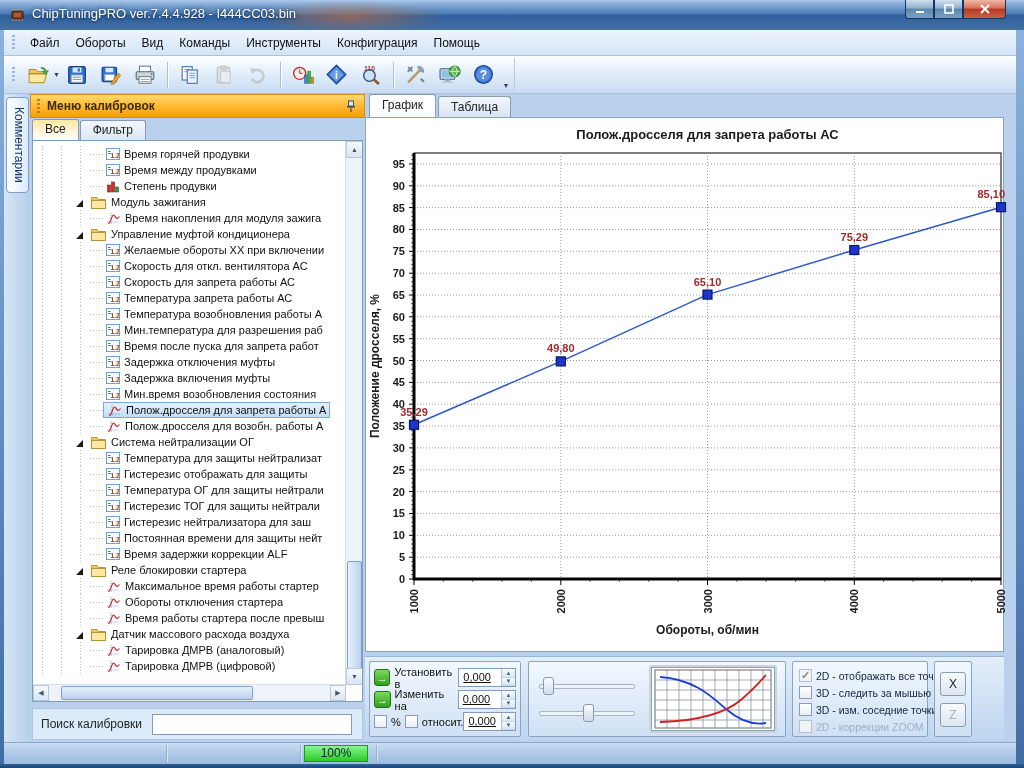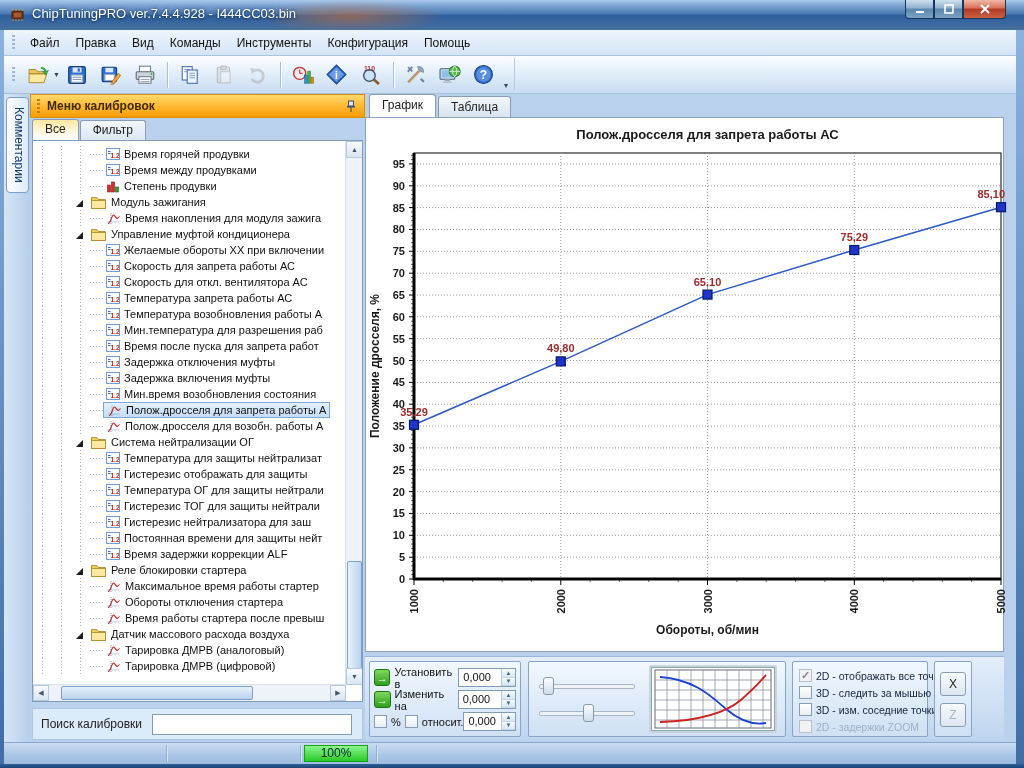--- a/index.html
+++ b/index.html
@@ -97,21 +97,21 @@
   .bottombar{position:absolute;left:0;top:562px;width:639px;height:84px;
     background:linear-gradient(180deg,#e4eefa,#bed5ef);border-top:1px solid #9ab6d4;}
   .grp{position:absolute;top:4px;height:76px;border:1px solid #8aa4c4;border-radius:2px;
     background:linear-gradient(180deg,#f2f8fe,#cfe0f4);}
   .g1{left:4px;width:152px;padding:5px 4px;}
   .vrow{display:flex;align-items:center;height:21px;margin-bottom:1px;}
   .arrow-btn{width:17px;height:17px;border:1px solid #1d7512;border-radius:3px;color:#fff;font-size:11px;line-height:14px;
     background:linear-gradient(180deg,#7fd95e,#2f9e1e);padding:0;margin-right:4px;font-weight:bold;}
   .vlabel{font-size:11px;color:#111;}
   .spin{margin-left:auto;width:60px;height:19px;border:1px solid #7f9db9;background:#fff;display:flex;}
-  .spin .val{flex:1;font-size:11px;padding:2px 0 0 4px;color:#111;}
+  .spin .val{flex:1;font-size:11px;padding:2px 0 0 4px;color:#111;text-decoration:underline;}
   .spin .arrows{width:14px;display:flex;flex-direction:column;border-left:1px solid #b8c6d6;}
   .spin .arrows span{flex:1;display:flex;align-items:center;justify-content:center;font-size:6px;color:#467;
     background:linear-gradient(180deg,#f6fafd,#d8e6f4);border-bottom:1px solid #c8d6e4;}
   .cb{width:13px;height:13px;flex:none;display:inline-flex;align-items:center;justify-content:center;
     background:linear-gradient(180deg,#ffffff,#e9eef3);border:1px solid #8a9cb2;font-size:11px;line-height:11px;margin-right:4px;}
   .cb.checked{color:#8a8a8a;font-weight:bold;}
   .cb.disabled{background:#f0f2f4;border-color:#b7c0ca;}
   .g2{left:163px;width:258px;display:flex;align-items:center;}
   .sliders{width:112px;padding-left:10px;}
   .slider{position:relative;height:20px;margin:7px 0;}
@@ -170,21 +170,21 @@
           </svg>
         </div>
     </div>
   </div>
 
   <div class="client">
     <div class="menubar">
       <span class="grip"></span>
       <div id="menu-items" style="display:flex;">
           <div class="menu-item">Файл</div>
-          <div class="menu-item">Правка</div>
+          <div class="menu-item">Обороты</div>
           <div class="menu-item">Вид</div>
           <div class="menu-item">Команды</div>
           <div class="menu-item">Инструменты</div>
           <div class="menu-item">Конфигурация</div>
           <div class="menu-item">Помощь</div>
         </div>
     </div>
 
     <div class="toolbar">
       <div class="tb-inner">
@@ -449,38 +449,38 @@
                 <span class="stub"></span>
                 <span class="row-inner">
                   <span class="ticon">
                     <svg width="14" height="12" viewBox="0 0 14 12">
                       <rect x=".5" y=".5" width="13" height="11" fill="#fff" stroke="#6a9fd8"></rect>
                       <line x1="2" y1="3.5" x2="4.5" y2="3.5" stroke="#3a6fc0"></line>
                       <line x1="2" y1="5.5" x2="4.5" y2="5.5" stroke="#3a6fc0"></line>
                       <text x="4.5" y="9.5" font-size="6.5" fill="#c42222" font-weight="bold">1.2</text>
                     </svg>
                   </span>
+                  <span>Скорость для откл. вентилятора АС</span>
+                </span>
+              </div>
+              <div class="tree-row">
+                <span class="guide"></span>
+                <span class="guide"></span>
+                <span class="guide"></span>
+                <span class="stub"></span>
+                <span class="row-inner">
+                  <span class="ticon">
+                    <svg width="14" height="12" viewBox="0 0 14 12">
+                      <rect x=".5" y=".5" width="13" height="11" fill="#fff" stroke="#6a9fd8"></rect>
+                      <line x1="2" y1="3.5" x2="4.5" y2="3.5" stroke="#3a6fc0"></line>
+                      <line x1="2" y1="5.5" x2="4.5" y2="5.5" stroke="#3a6fc0"></line>
+                      <text x="4.5" y="9.5" font-size="6.5" fill="#c42222" font-weight="bold">1.2</text>
+                    </svg>
+                  </span>
                   <span>Скорость для запрета работы АС</span>
-                </span>
-              </div>
-              <div class="tree-row">
-                <span class="guide"></span>
-                <span class="guide"></span>
-                <span class="guide"></span>
-                <span class="stub"></span>
-                <span class="row-inner">
-                  <span class="ticon">
-                    <svg width="14" height="12" viewBox="0 0 14 12">
-                      <rect x=".5" y=".5" width="13" height="11" fill="#fff" stroke="#6a9fd8"></rect>
-                      <line x1="2" y1="3.5" x2="4.5" y2="3.5" stroke="#3a6fc0"></line>
-                      <line x1="2" y1="5.5" x2="4.5" y2="5.5" stroke="#3a6fc0"></line>
-                      <text x="4.5" y="9.5" font-size="6.5" fill="#c42222" font-weight="bold">1.2</text>
-                    </svg>
-                  </span>
-                  <span>Скорость для откл. вентилятора АС</span>
                 </span>
               </div>
               <div class="tree-row">
                 <span class="guide"></span>
                 <span class="guide"></span>
                 <span class="guide"></span>
                 <span class="stub"></span>
                 <span class="row-inner">
                   <span class="ticon">
                     <svg width="14" height="12" viewBox="0 0 14 12">
@@ -1156,21 +1156,21 @@
                 <span class="olabel">3D - изм. соседние точки</span>
                 <button class="grid-btn">
                   <svg width="16" height="12" viewBox="0 0 14 11">
                     <rect x=".5" y=".5" width="13" height="10" fill="#eaf2fc" stroke="#2a5fc0"></rect>
                     <path d="M.5 3.8h13M.5 7.2h13M4 .5v10M7.5 .5v10M11 .5v10" stroke="#2a5fc0" stroke-width=".9"></path>
                   </svg>
                 </button>
               </div>
               <div class="optrow">
                 <span class="cb disabled"></span>
-                <span class="olabel dis">2D - задержки ZOOM</span>
+                <span class="olabel dis">2D - коррекции ZOOM</span>
               </div>
             </div>
 
           <div class="grp g4">
             <button class="xzbtn">X</button>
             <button class="xzbtn disabled">Z</button>
           </div>
         </div>
       </div>
     </div>

